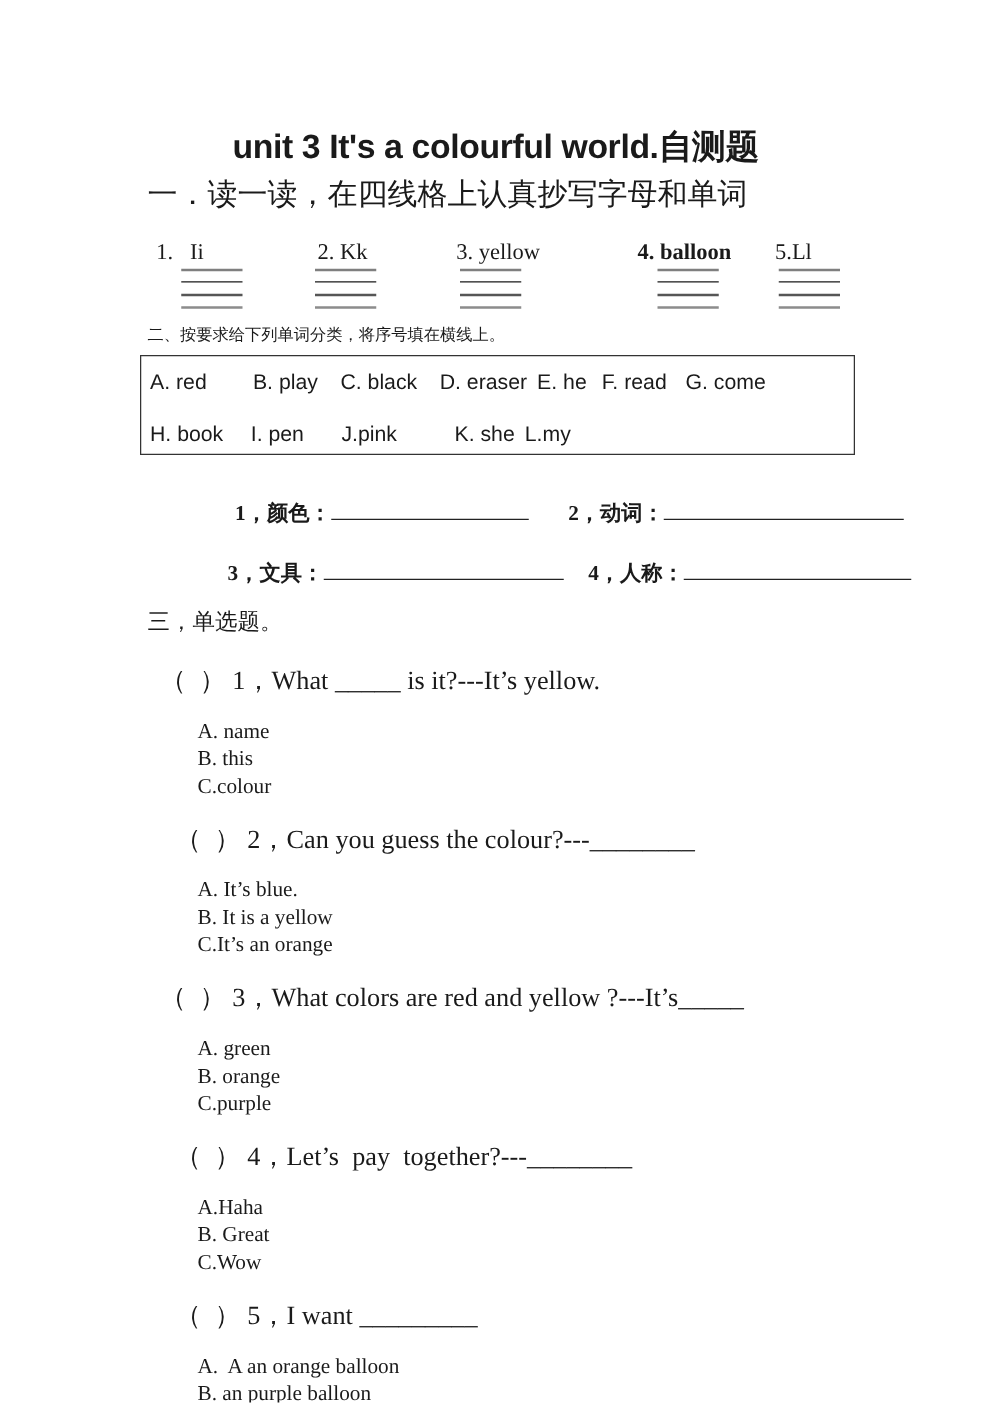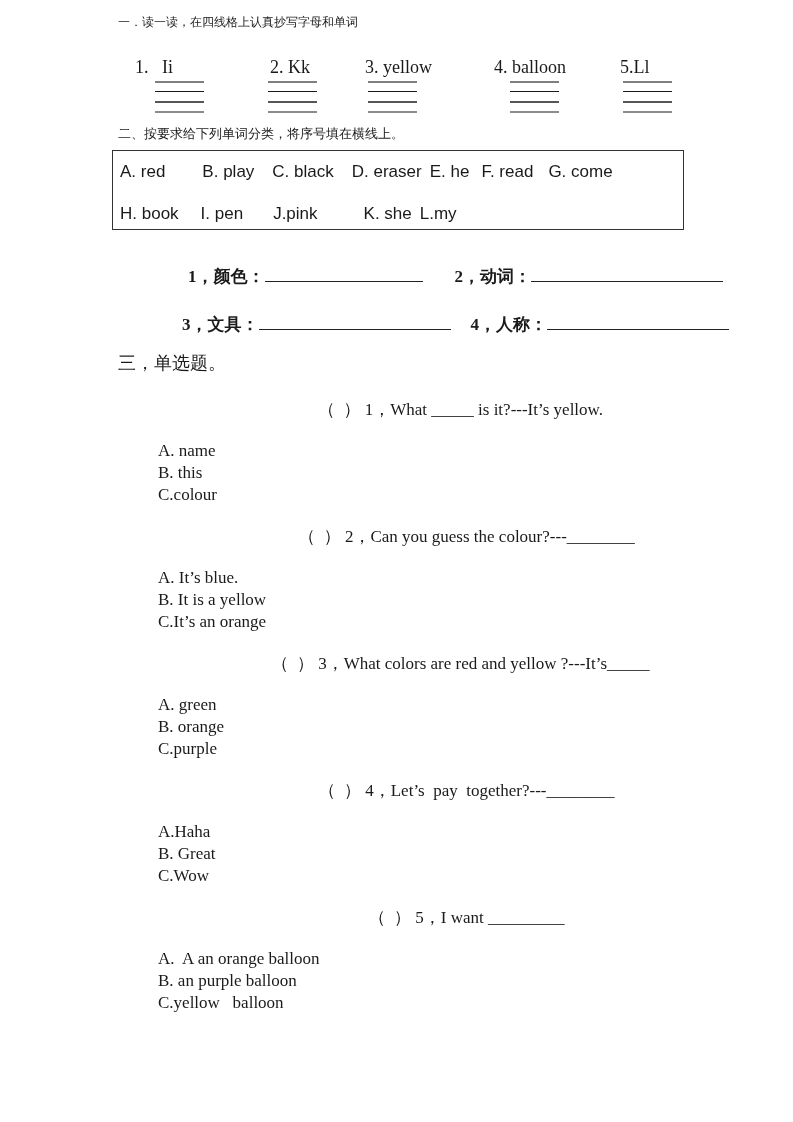--- a/index.html
+++ b/index.html
@@ -8,29 +8,29 @@
     font-family:"Liberation Serif",serif;overflow:hidden;
   }
   .serif{font-family:"Liberation Serif",serif;}
   .pre{white-space:pre-wrap;}
 
   .title{
     margin:100px 0 0 0;text-align:center;
     font-family:"Liberation Sans",sans-serif;font-weight:bold;
     font-size:27px;line-height:34px;letter-spacing:-0.3px;
   }
-  .sec-h1{margin:10px 0 0 118px;font-size:12px;line-height:24px;}
+  .sec-h1{margin:10px 0 0 118px;font-size:24px;line-height:24px;}
 
   
   .copy-row{position:relative;height:68px;margin-top:22px;}
   .unit{position:absolute;top:0;}
-  .unit:nth-child(1){left:135px;}
-  .unit:nth-child(2){left:270px;}
+  .unit:nth-child(1){left:125px;}
+  .unit:nth-child(2){left:254px;}
   .unit:nth-child(3){left:365px;}
-  .unit:nth-child(4){left:494px;}
+  .unit:nth-child(4){left:510px;font-weight:bold;}
   .unit:nth-child(5){left:620px;}
   .copy-label{font-size:18px;line-height:22px;white-space:pre;}
   .fourline{position:absolute;top:25px;width:49px;}
   .unit:nth-child(1) .fourline{left:20px;}
   .unit:nth-child(2) .fourline{left:-2px;}
   .unit:nth-child(3) .fourline{left:3px;}
   .unit:nth-child(4) .fourline{left:16px;}
   .unit:nth-child(5) .fourline{left:3px;}
   .fourline .l{width:100%;}
   .fourline .l1{height:2px;background:#7f7f7f;margin-bottom:8px;}
@@ -68,41 +68,42 @@
   .u1{width:158px;}
   .u2{width:192px;}
   .u3{width:192px;}
   .u4{width:182px;}
   .bl2{margin-left:32px;}
   .bl4{margin-left:20px;}
 
   .sec-h3{margin:15px 0 0 118px;font-size:18px;line-height:24px;}
 
   
-  .qline{margin-left:128px;margin-top:20px;font-size:17px;line-height:22px;white-space:pre-wrap;text-align:center;}
+  .qline{margin-left:128px;margin-top:20px;font-size:21px;line-height:22px;white-space:pre-wrap;}
   .qline.q1{margin-top:24px;}
   .qline.indent{margin-left:140px;}
   .optrow{display:flex;margin-left:158px;margin-top:19px;font-size:17px;line-height:22px;flex-direction:column;}
   .optrow span{white-space:pre;}
   .o1 span:nth-child(1){width:194px;}
   .o1 span:nth-child(2){width:121px;}
   .o2 span:nth-child(1){width:194px;}
   .o2 span:nth-child(2){width:171px;}
   .o3 span:nth-child(1){width:192px;}
   .o3 span:nth-child(2){width:150px;}
   .o4 span:nth-child(1){width:162px;}
   .o4 span:nth-child(2){width:145px;}
   .o5 span:nth-child(1){width:197px;}
   .o5 span:nth-child(2){width:175px;}
 </style>
 </head>
 <body>
 
 <div>
 
+  <h1 class="title pre">unit 3 It's a colourful world.自测题</h1>
 
   <div class="sec-h1 serif pre">一．读一读，在四线格上认真抄写字母和单词</div>
 
   <div class="copy-row">
     <div class="unit">
       <span class="copy-label">1.   Ii</span>
       <div class="fourline">
         <div class="l l1"></div>
         <div class="l l2"></div>
         <div class="l l3"></div>

